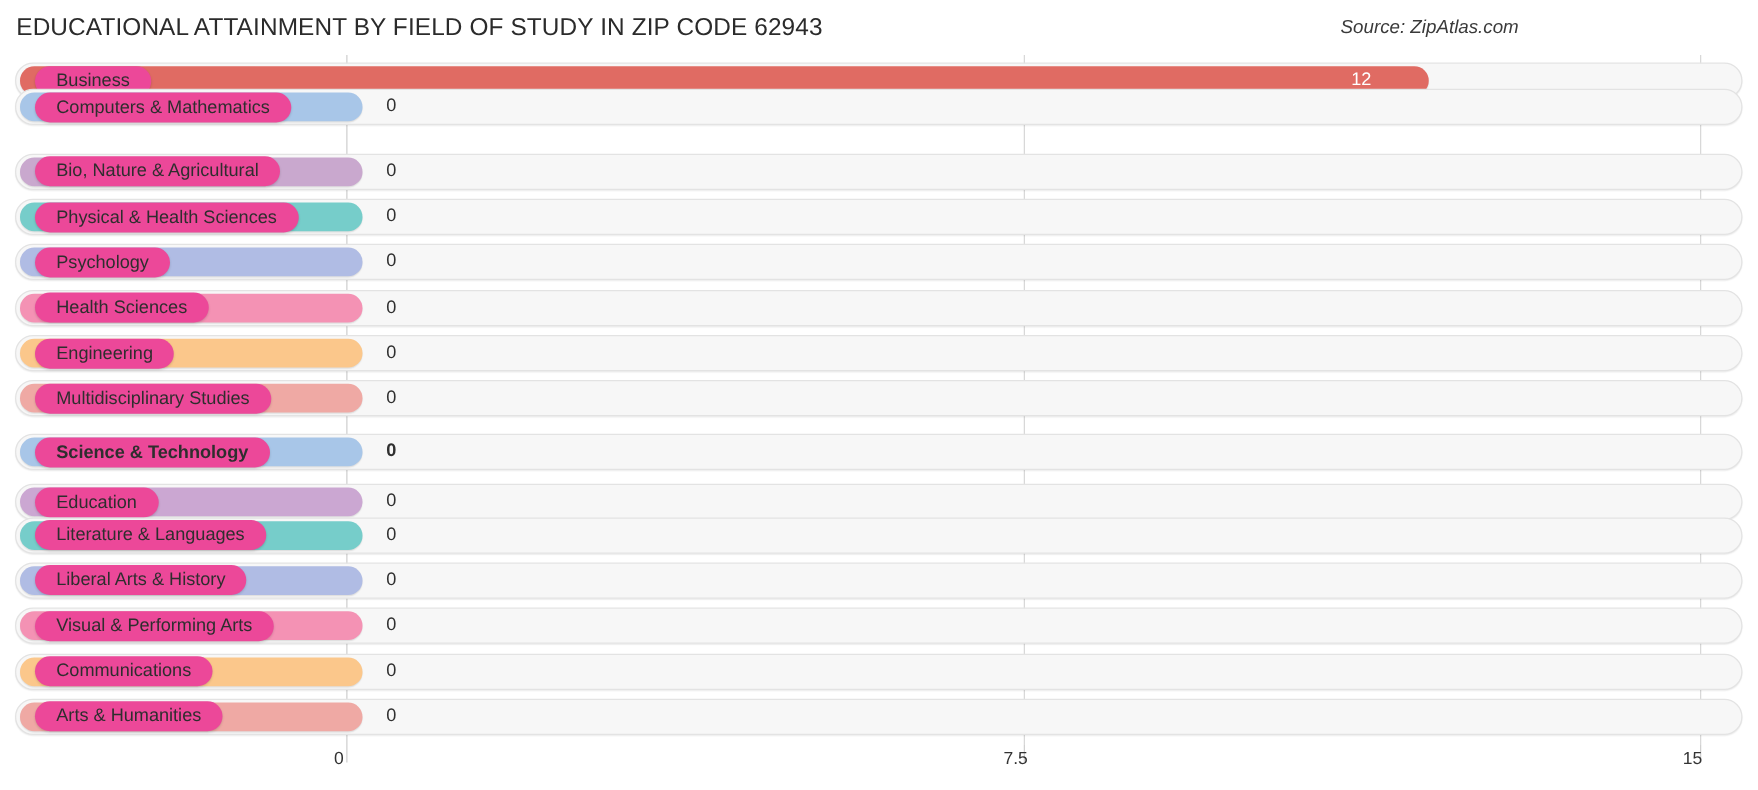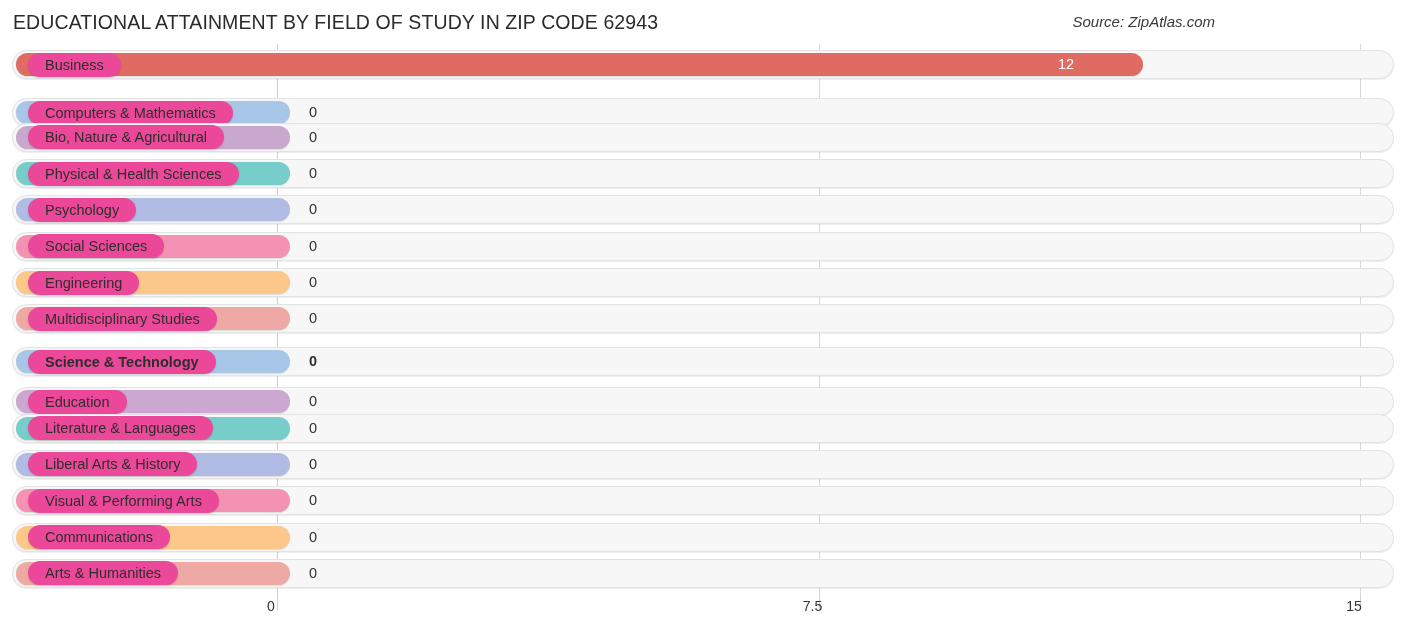--- a/index.html
+++ b/index.html
@@ -161,23 +161,23 @@
   <div id="gridlines">
       <div class="gridline axis0" style="left: 277px;"></div>
       <div class="gridline" style="left: 818.5px;"></div>
       <div class="gridline" style="left: 1360px;"></div>
     </div>
   <div id="rows">
       <div class="row" style="top: 6px;">
         <div class="track"></div>
         <div class="bar" style="width: 1127.4px; background: rgb(224, 107, 99);"></div>
         <div class="cat-label">Business</div>
-        <div class="val-in" style="left: 1046px;">12</div>
-      </div>
-      <div class="row" style="top: 54px;">
+        <div class="val-in" style="left: 1069px;">12</div>
+      </div>
+      <div class="row" style="top: 27px;">
         <div class="track"></div>
         <div class="bar" style="width: 274px; background: rgb(168, 198, 232);"></div>
         <div class="cat-label">Computers &amp; Mathematics</div>
         <div class="val-out" style="left: 297px;">0</div>
       </div>
       <div class="row" style="top: 78.7px;">
         <div class="track"></div>
         <div class="bar" style="width: 274px; background: rgb(201, 168, 206);"></div>
         <div class="cat-label">Bio, Nature &amp; Agricultural</div>
         <div class="val-out" style="left: 297px;">0</div>
@@ -190,21 +190,21 @@
       </div>
       <div class="row" style="top: 151.4px;">
         <div class="track"></div>
         <div class="bar" style="width: 274px; background: rgb(176, 188, 228);"></div>
         <div class="cat-label">Psychology</div>
         <div class="val-out" style="left: 297px;">0</div>
       </div>
       <div class="row" style="top: 187.75px;">
         <div class="track"></div>
         <div class="bar" style="width: 274px; background: rgb(244, 146, 180);"></div>
-        <div class="cat-label">Social Sciences</div>
+        <div class="cat-label">Health Sciences</div>
         <div class="val-out" style="left: 297px;">0</div>
       </div>
       <div class="row" style="top: 224.1px;">
         <div class="track"></div>
         <div class="bar" style="width: 274px; background: rgb(251, 199, 139);"></div>
         <div class="cat-label">Engineering</div>
         <div class="val-out" style="left: 297px;">0</div>
       </div>
       <div class="row" style="top: 260.45px;">
         <div class="track"></div>

